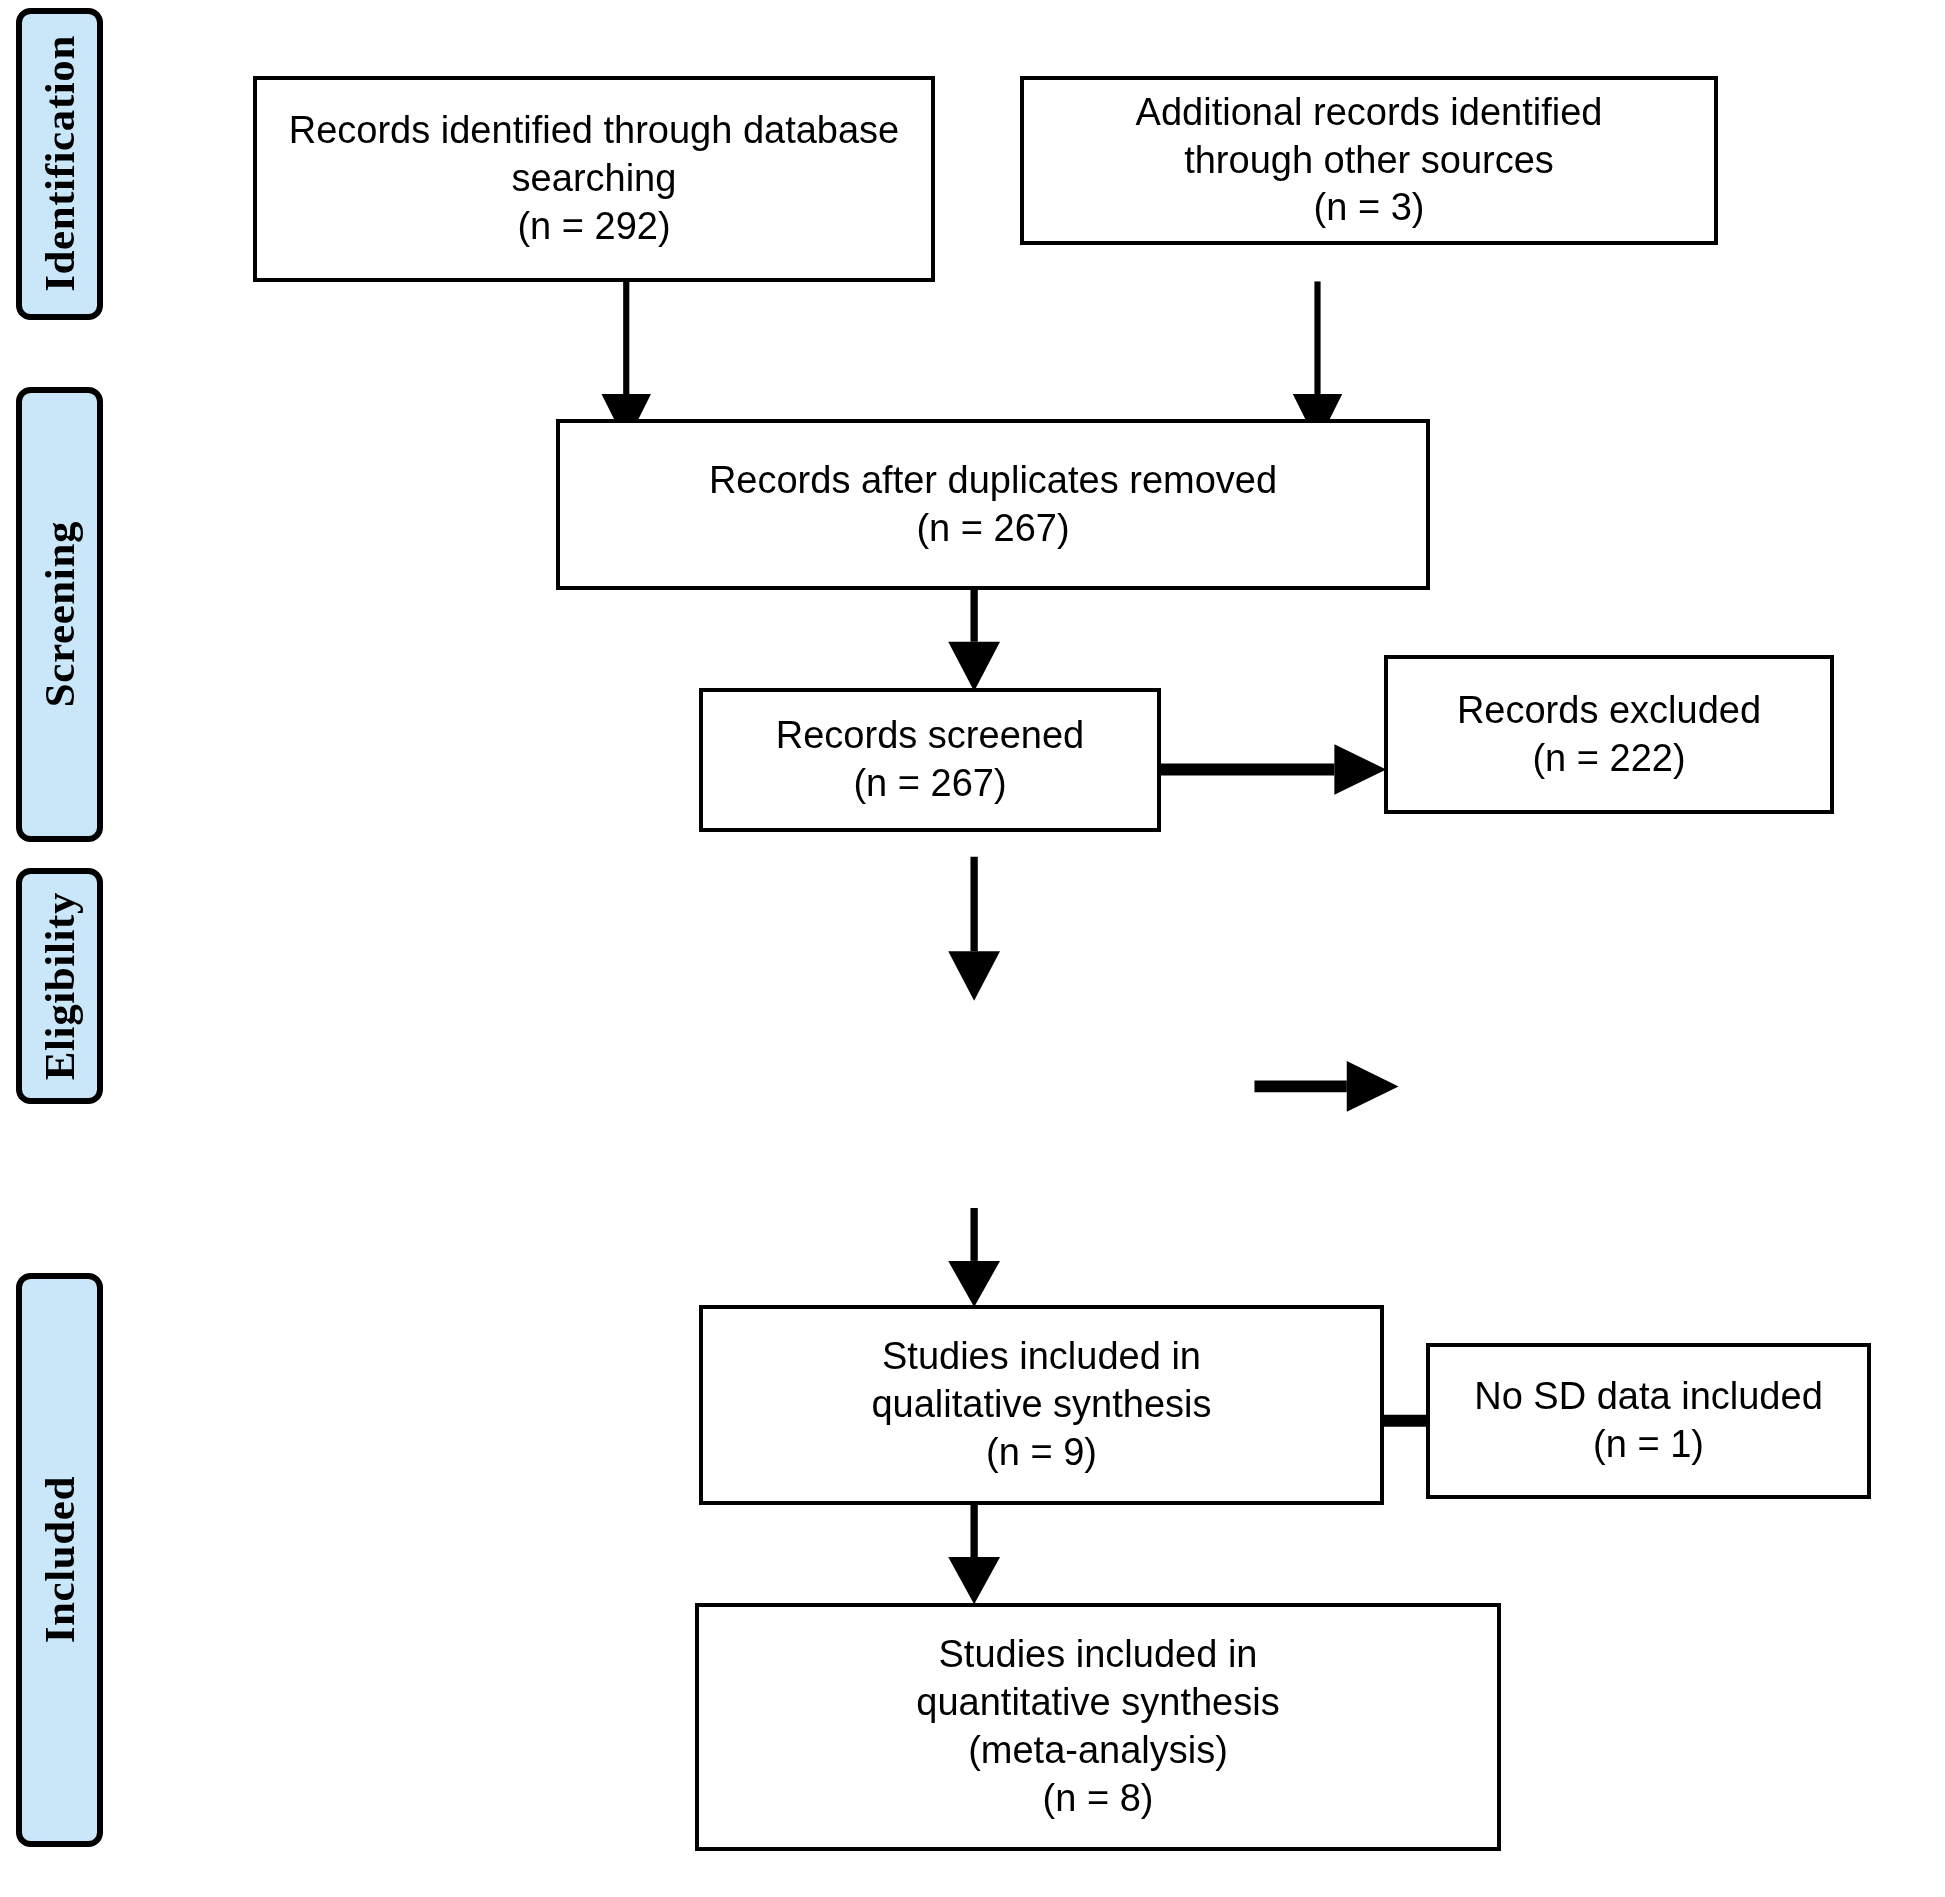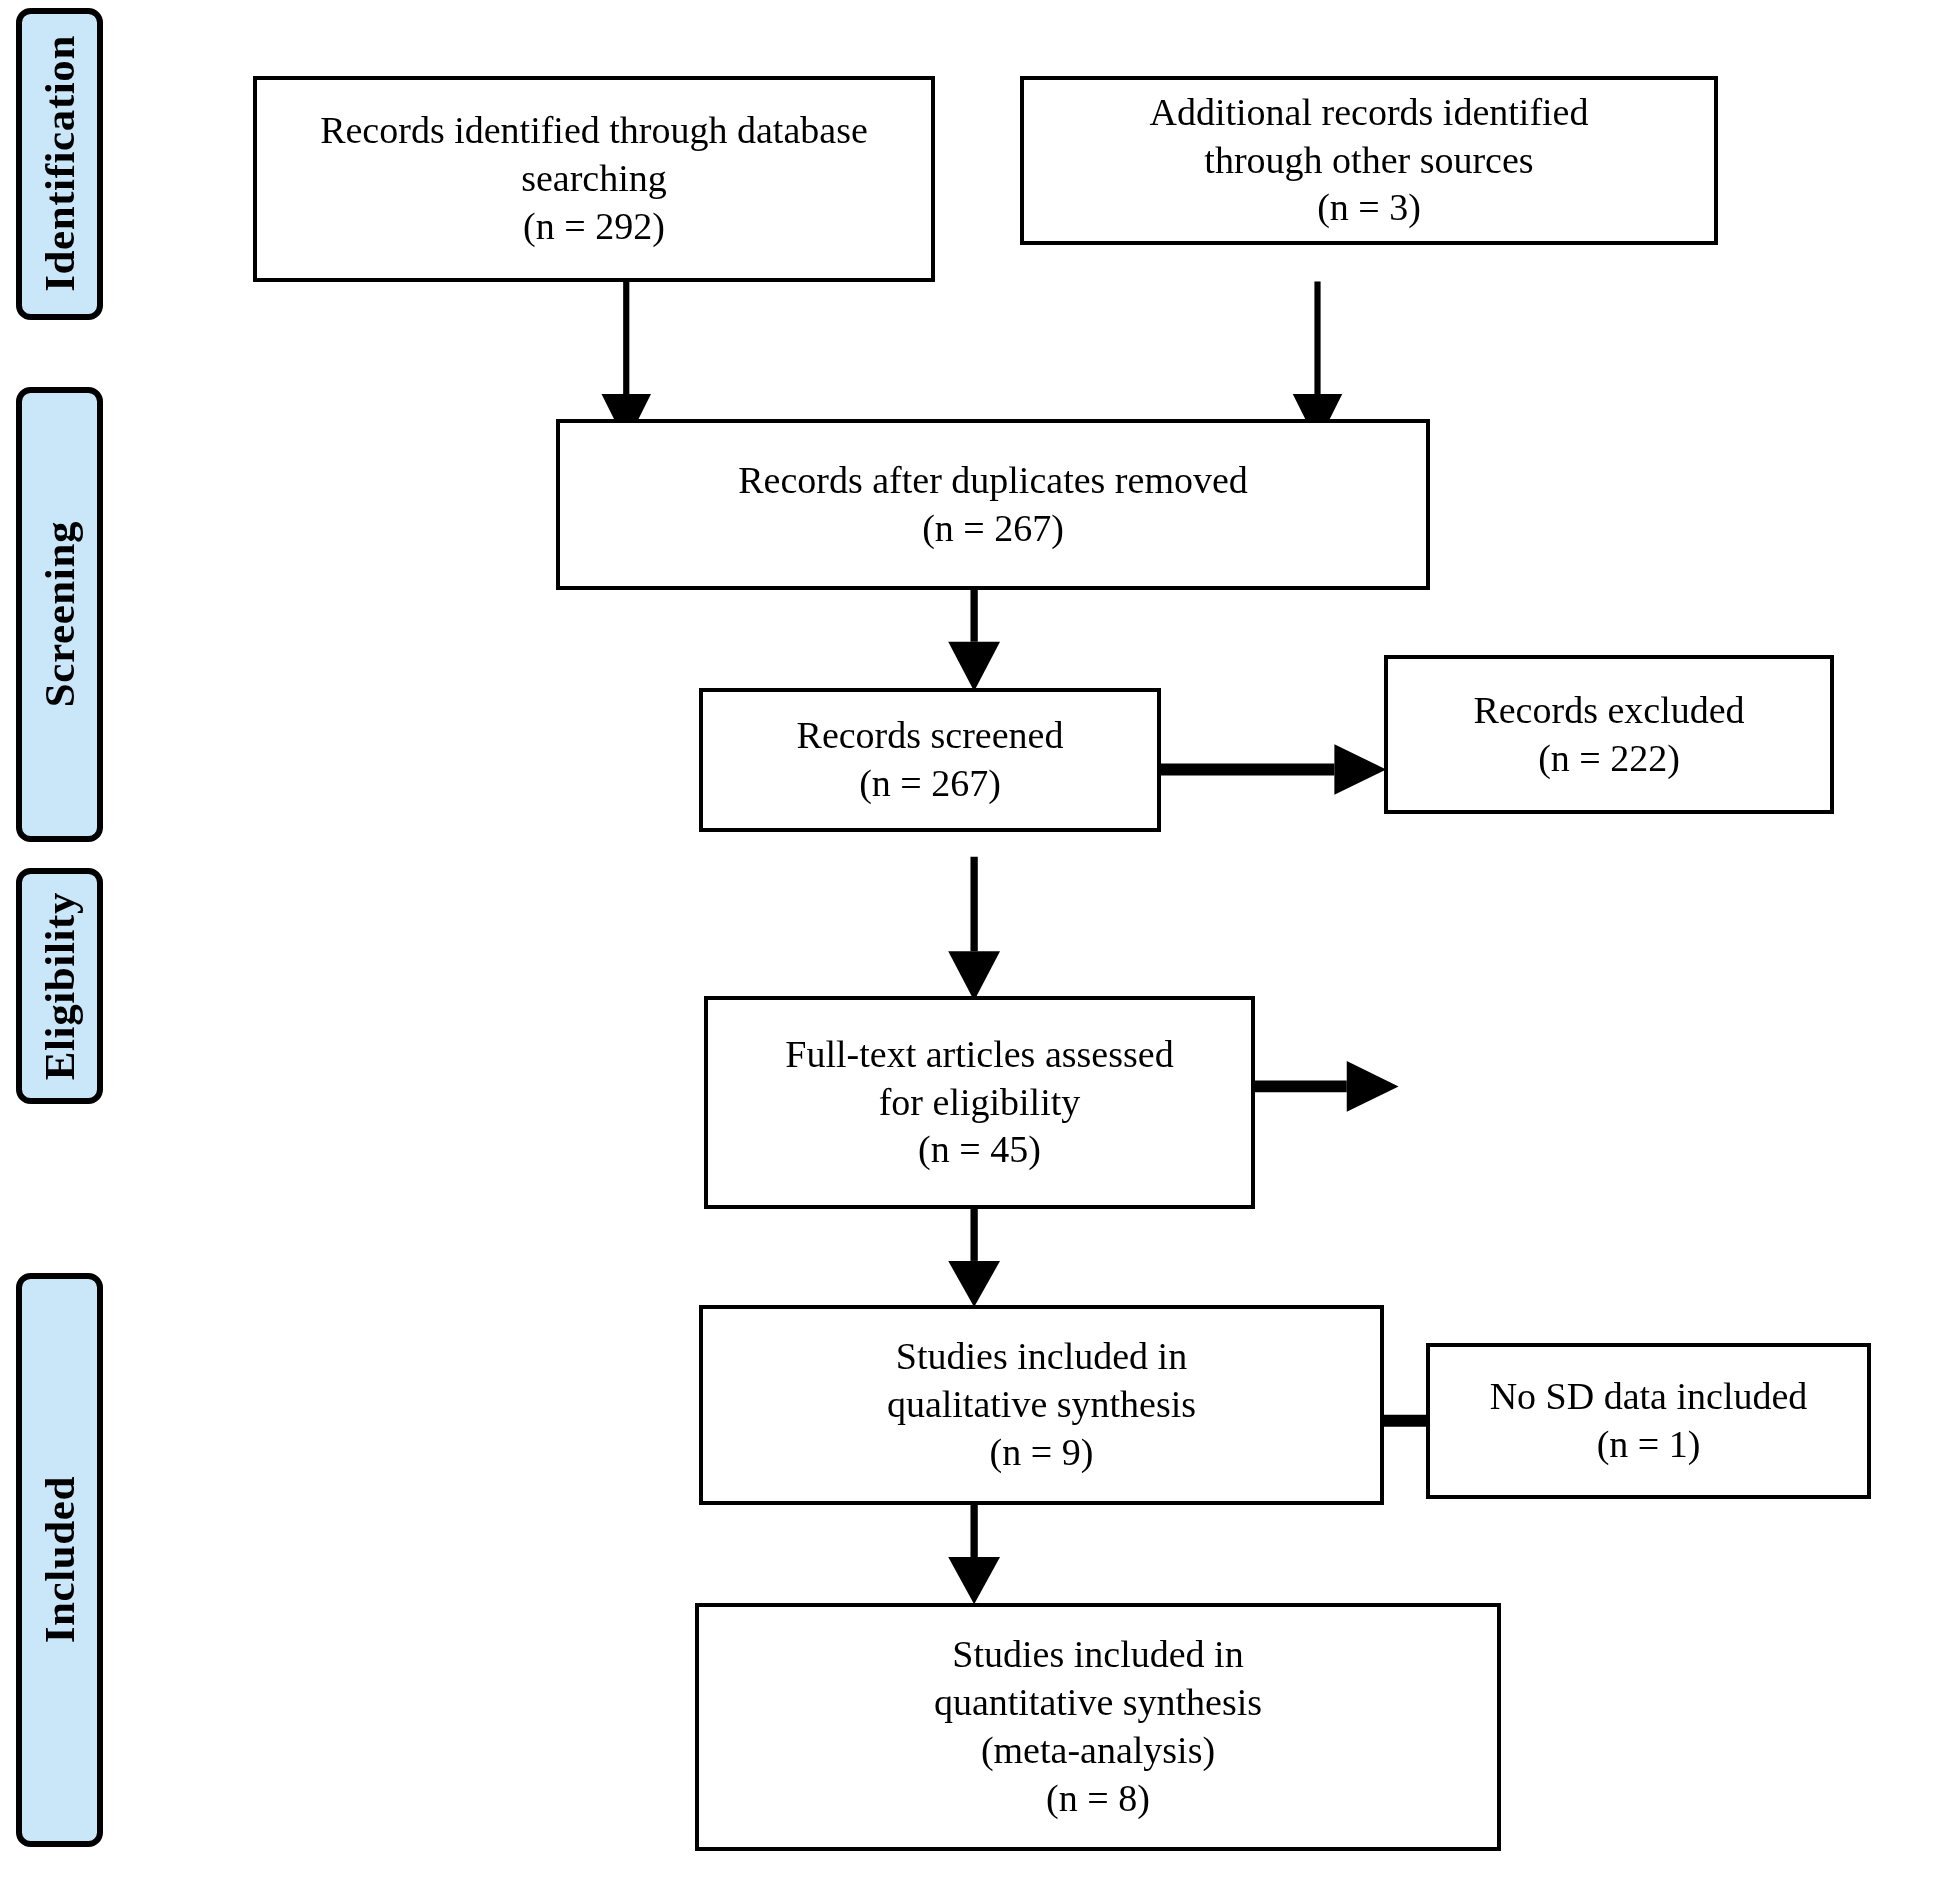--- a/index.html
+++ b/index.html
@@ -49,21 +49,21 @@
     align-items: center;
     justify-content: center;
     text-align: center;
   }
   .box-text {
     font-size: 38px;
     line-height: 1.26;
     color: #000000;
     padding: 0 10px;
     white-space: pre-line;
-    font-family: Liberation Serif, serif;
+    font-family: Liberation Sans, sans-serif;
   }
   .box-text.tight { line-height: 1.24; }
 
   
   #connectors {
     position: absolute;
     left: 0; top: 0;
     width: 1946px;
     height: 1897px;
     pointer-events: none;
@@ -176,25 +176,20 @@
   <div class="flow-box" style="left:699px; top:688px; width:462px; height:144px;">
     <div class="box-text">Records screened
 (n = 267)</div>
   </div>
 
   <div class="flow-box" style="left:1384px; top:655px; width:450px; height:159px;">
     <div class="box-text">Records excluded
 (n = 222)</div>
   </div>
 
-  <div class="flow-box" style="left:704px; top:996px; width:551px; height:213px;">
-    <div class="box-text">Full-text articles assessed
-for eligibility
-(n = 45)</div>
-  </div>
 
 
   <div class="flow-box" style="left:699px; top:1305px; width:685px; height:200px;">
     <div class="box-text">Studies included in
 qualitative synthesis
 (n = 9)</div>
   </div>
 
   <div class="flow-box" style="left:1426px; top:1343px; width:445px; height:156px;">
     <div class="box-text">No SD data included

